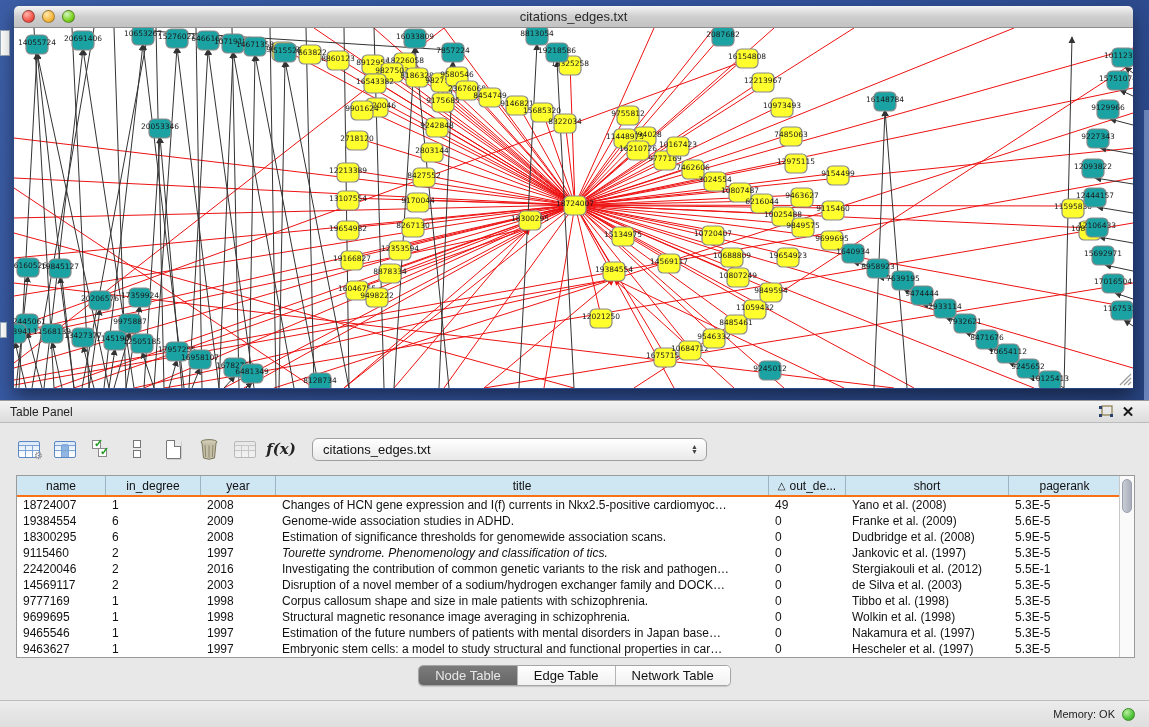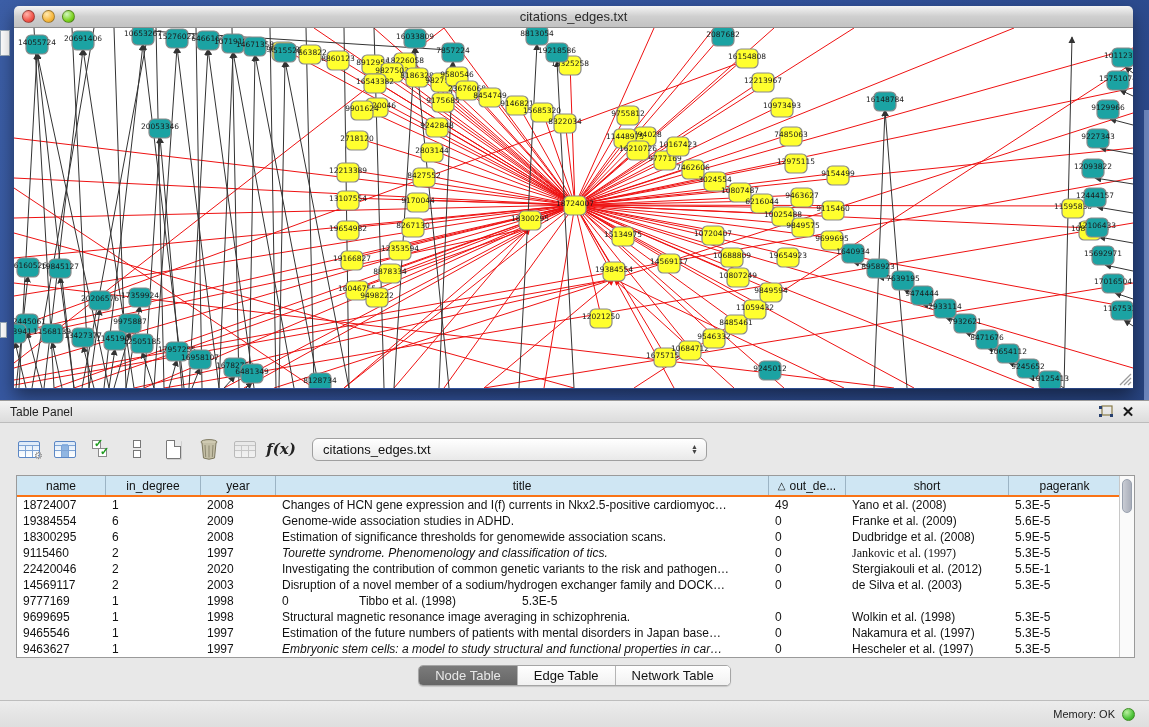--- a/index.html
+++ b/index.html
@@ -922,45 +922,46 @@
           <div class="g-cell" style="width: 77px;">0</div>
           <div class="g-cell" style="width: 163px;">Dudbridge et al. (2008)</div>
           <div class="g-cell" style="width: 112px;">5.9E-5</div>
         </div>
         <div class="grid-row">
           <div class="g-cell" style="width: 89px;">9115460</div>
           <div class="g-cell" style="width: 95px;">2</div>
           <div class="g-cell" style="width: 75px;">1997</div>
           <div class="g-cell" style="width: 493px; font-style: italic;">Tourette syndrome. Phenomenology and classification of tics.</div>
           <div class="g-cell" style="width: 77px;">0</div>
-          <div class="g-cell" style="width: 163px; font-family: Liberation Serif, serif;">Jankovic et al. (1997)</div>
+          <div class="g-cell" style="width: 163px;">Jankovic et al. (1997)</div>
           <div class="g-cell" style="width: 112px;">5.3E-5</div>
         </div>
         <div class="grid-row">
           <div class="g-cell" style="width: 89px;">22420046</div>
           <div class="g-cell" style="width: 95px;">2</div>
-          <div class="g-cell" style="width: 75px;">2020</div>
+          <div class="g-cell" style="width: 75px;">2016</div>
           <div class="g-cell" style="width: 493px;">Investigating the contribution of common genetic variants to the risk and pathogen…</div>
           <div class="g-cell" style="width: 77px;">0</div>
           <div class="g-cell" style="width: 163px;">Stergiakouli et al. (2012)</div>
           <div class="g-cell" style="width: 112px;">5.5E-1</div>
         </div>
         <div class="grid-row">
           <div class="g-cell" style="width: 89px;">14569117</div>
           <div class="g-cell" style="width: 95px;">2</div>
           <div class="g-cell" style="width: 75px;">2003</div>
           <div class="g-cell" style="width: 493px;">Disruption of a novel member of a sodium/hydrogen exchanger family and DOCK…</div>
           <div class="g-cell" style="width: 77px;">0</div>
           <div class="g-cell" style="width: 163px;">de Silva et al. (2003)</div>
           <div class="g-cell" style="width: 112px;">5.3E-5</div>
         </div>
         <div class="grid-row">
           <div class="g-cell" style="width: 89px;">9777169</div>
           <div class="g-cell" style="width: 95px;">1</div>
           <div class="g-cell" style="width: 75px;">1998</div>
+          <div class="g-cell" style="width: 493px;">Corpus callosum shape and size in male patients with schizophrenia.</div>
           <div class="g-cell" style="width: 77px;">0</div>
           <div class="g-cell" style="width: 163px;">Tibbo et al. (1998)</div>
           <div class="g-cell" style="width: 112px;">5.3E-5</div>
         </div>
         <div class="grid-row">
           <div class="g-cell" style="width: 89px;">9699695</div>
           <div class="g-cell" style="width: 95px;">1</div>
           <div class="g-cell" style="width: 75px;">1998</div>
           <div class="g-cell" style="width: 493px;">Structural magnetic resonance image averaging in schizophrenia.</div>
           <div class="g-cell" style="width: 77px;">0</div>
@@ -973,21 +974,21 @@
           <div class="g-cell" style="width: 75px;">1997</div>
           <div class="g-cell" style="width: 493px;">Estimation of the future numbers of patients with mental disorders in Japan base…</div>
           <div class="g-cell" style="width: 77px;">0</div>
           <div class="g-cell" style="width: 163px;">Nakamura et al. (1997)</div>
           <div class="g-cell" style="width: 112px;">5.3E-5</div>
         </div>
         <div class="grid-row">
           <div class="g-cell" style="width: 89px;">9463627</div>
           <div class="g-cell" style="width: 95px;">1</div>
           <div class="g-cell" style="width: 75px;">1997</div>
-          <div class="g-cell" style="width: 493px; font-style: italic;">Embryonic stem cells: a model to study structural and functional properties in car…</div>
+          <div class="g-cell" style="width: 493px;">Embryonic stem cells: a model to study structural and functional properties in car…</div>
           <div class="g-cell" style="width: 77px;">0</div>
           <div class="g-cell" style="width: 163px;">Hescheler et al. (1997)</div>
           <div class="g-cell" style="width: 112px;">5.3E-5</div>
         </div>
       </div>
     <div class="vscroll">
       <div class="vthumb"></div>
     </div>
   </div>
 

